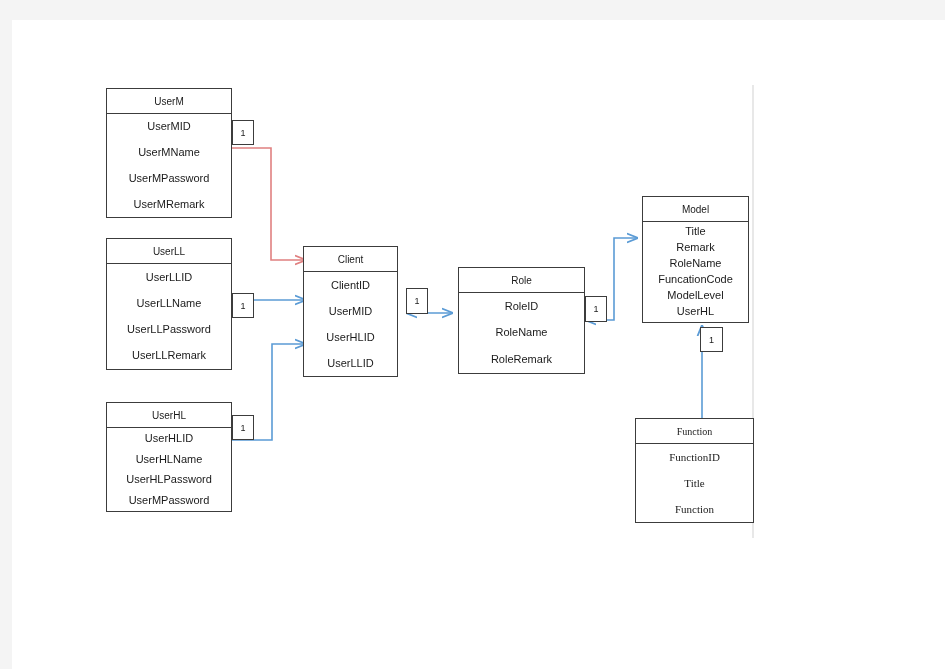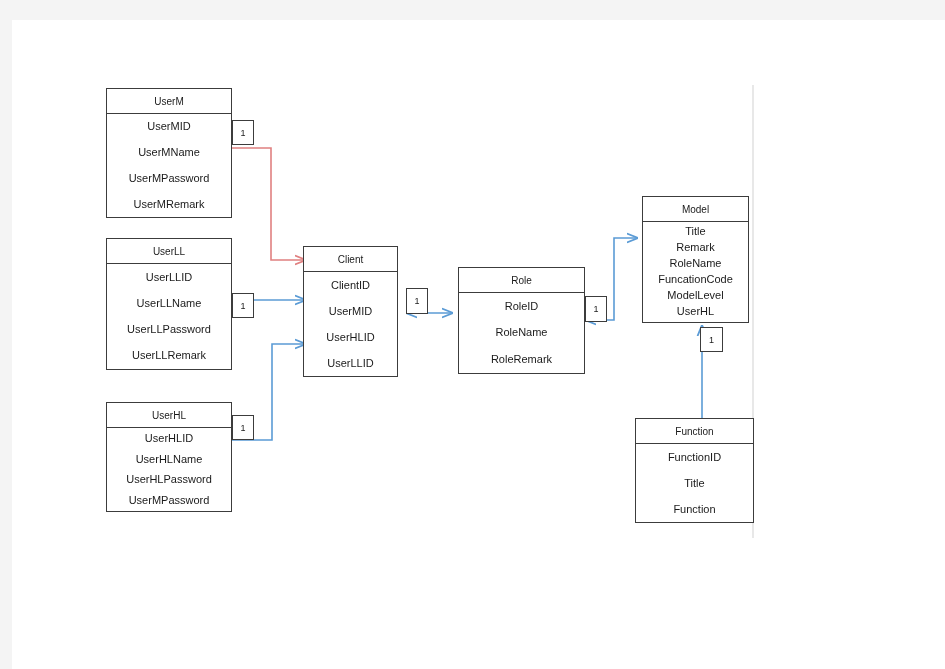--- a/index.html
+++ b/index.html
@@ -180,21 +180,21 @@
         <div class="entity-title" style="height: 25px;">Model</div>
         <div class="entity-fields">
           <div class="entity-field">Title</div>
           <div class="entity-field">Remark</div>
           <div class="entity-field">RoleName</div>
           <div class="entity-field">FuncationCode</div>
           <div class="entity-field">ModelLevel</div>
           <div class="entity-field">UserHL</div>
         </div>
       </div>
-      <div class="entity" style="left: 635px; top: 418px; width: 119px; height: 105px;">
+      <div class="entity" style="left: 635px; top: 418px; width: 119px; height: 105px; font-family: Liberation Serif, serif;">
         <div class="entity-title" style="height: 25px;">Function</div>
         <div class="entity-fields">
           <div class="entity-field">FunctionID</div>
           <div class="entity-field">Title</div>
           <div class="entity-field">Function</div>
         </div>
       </div>
     </div>
   <div id="mult-layer">
       <div class="mult" style="left: 232px; top: 120px; width: 22px; height: 25px;">1</div>

